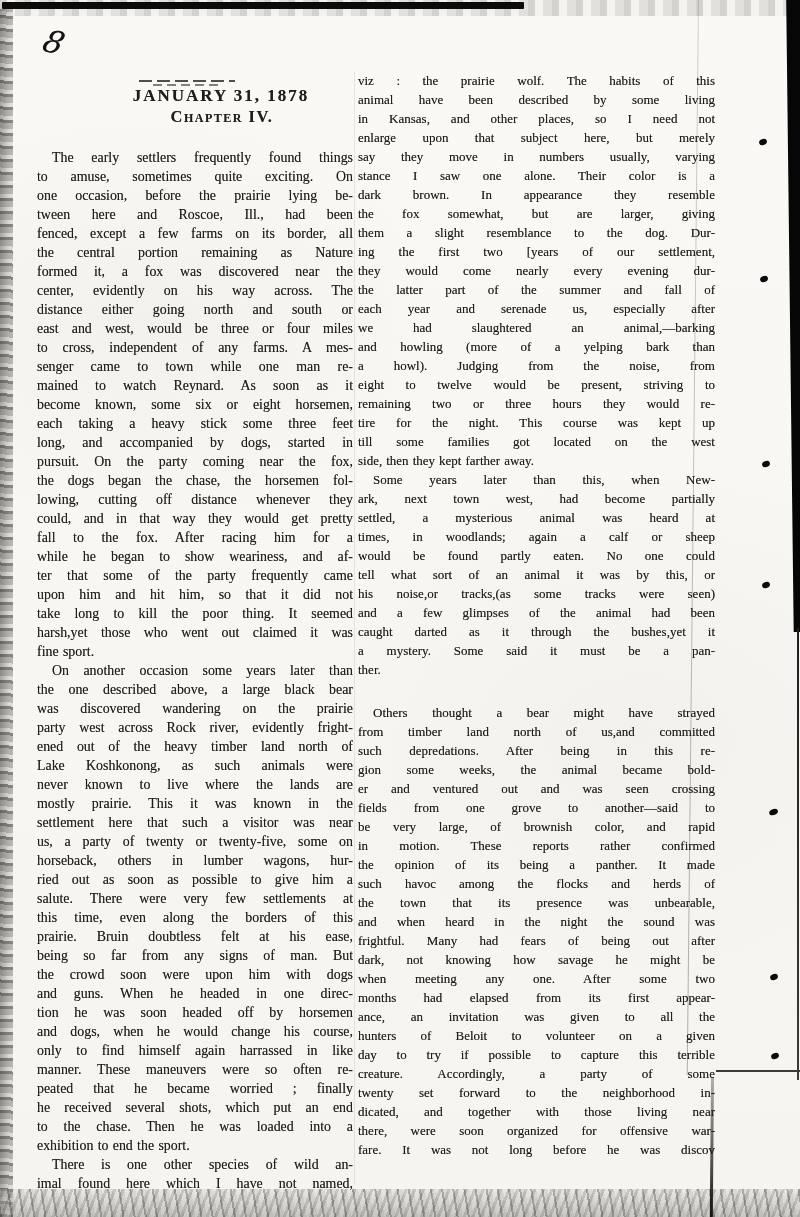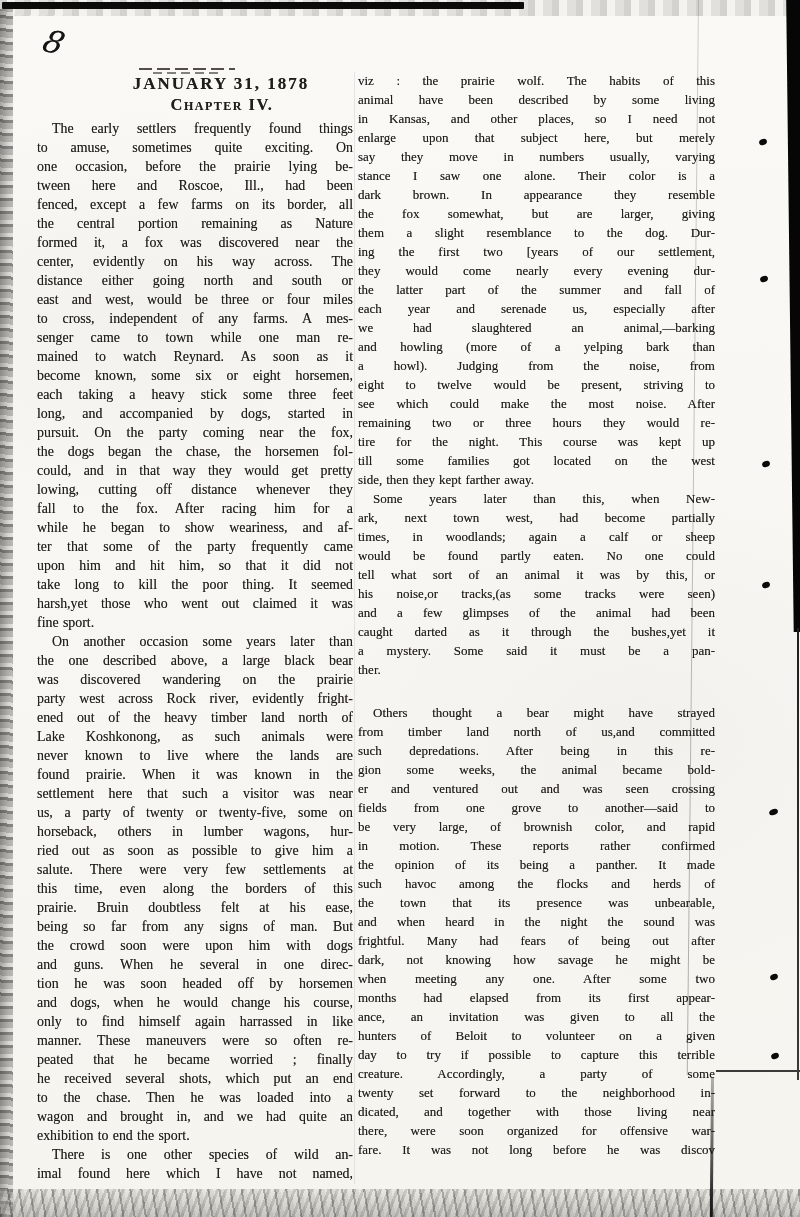--- a/index.html
+++ b/index.html
@@ -78,39 +78,39 @@
   .d7{left:771px;top:1053px;}
   .handwritten-number{
     position:absolute;left:44px;top:24px;
     font-family:"DejaVu Serif",serif;font-style:italic;font-size:31px;
     color:#161513;transform:rotate(13deg) skewX(-6deg);
     text-shadow:0 0 .6px rgba(0,0,0,.6);
   }
   
   .text{color:#201e1b;text-shadow:0 0 .6px rgba(25,23,20,.55);}
   .col{position:absolute;}
-  .col-left{left:37px;top:68px;width:316px;font-size:13.9px;}
+  .col-left{left:37px;top:80px;width:316px;font-size:13.9px;}
   .col-right{left:358px;top:71px;width:357px;font-size:13px;}
   .dash-row{
     height:6px;width:96px;margin-left:102px;
     background-image:
       repeating-linear-gradient(90deg, rgba(52,49,45,.85) 0 13px, rgba(52,49,45,0) 13px 18px),
       repeating-linear-gradient(90deg, rgba(52,49,45,.6) 0 9px, rgba(52,49,45,0) 9px 14px);
     background-size:100% 2px,72% 2px;
     background-position:0 0,14px 4px;
     background-repeat:no-repeat,no-repeat;
   }
   .dateline{
     text-align:center;transform:translateX(26px);
     font-size:17px;font-weight:bold;letter-spacing:2px;height:20px;line-height:20px;
   }
   .chapter{
     text-align:center;transform:translateX(27px);
     font-variant:small-caps;font-size:16.5px;font-weight:bold;letter-spacing:1.5px;
-    height:22px;line-height:22px;margin-bottom:3px;
+    height:22px;line-height:22px;margin-bottom:20px;
   }
   .para{margin:0;}
   .para.gap{margin-top:24px;}
   .para.indent .tl:first-child{text-indent:15px;}
   .tl{
     height:19px;line-height:19px;
     text-align:justify;text-align-last:justify;
     white-space:normal;word-spacing:.06em;
   }
   .tl.end{text-align-last:left;}
@@ -158,57 +158,56 @@
           <div class="tl">distance either going north and south or</div>
           <div class="tl">east and west, would be three or four miles</div>
           <div class="tl">to cross, independent of any farms. A mes-</div>
           <div class="tl">senger came to town while one man re-</div>
           <div class="tl">mained to watch Reynard. As soon as it</div>
           <div class="tl">become known, some six or eight horsemen,</div>
           <div class="tl">each taking a heavy stick some three feet</div>
           <div class="tl">long, and accompanied by dogs, started in</div>
           <div class="tl">pursuit. On the party coming near the fox,</div>
           <div class="tl">the dogs began the chase, the horsemen fol-</div>
+          <div class="tl">lowing, cutting off distance whenever they</div>
           <div class="tl">could, and in that way they would get pretty</div>
-          <div class="tl">lowing, cutting off distance whenever they</div>
           <div class="tl">fall to the fox. After racing him for a</div>
           <div class="tl">while he began to show weariness, and af-</div>
           <div class="tl">ter that some of the party frequently came</div>
           <div class="tl">upon him and hit him, so that it did not</div>
           <div class="tl">take long to kill the poor thing. It seemed</div>
           <div class="tl">harsh,yet those who went out claimed it was</div>
           <div class="tl end">fine sport.</div>
         </div>
         <div class="para indent">
           <div class="tl">On another occasion some years later than</div>
           <div class="tl">the one described above, a large black bear</div>
           <div class="tl">was discovered wandering on the prairie</div>
           <div class="tl">party west across Rock river, evidently fright-</div>
           <div class="tl">ened out of the heavy timber land north of</div>
           <div class="tl">Lake Koshkonong, as such animals were</div>
           <div class="tl">never known to live where the lands are</div>
-          <div class="tl">found prairie. When it was known in the</div>
+          <div class="tl">mostly prairie. This it was known in the</div>
           <div class="tl">settlement here that such a visitor was near</div>
           <div class="tl">us, a party of twenty or twenty-five, some on</div>
           <div class="tl">horseback, others in lumber wagons, hur-</div>
           <div class="tl">ried out as soon as possible to give him a</div>
           <div class="tl">salute. There were very few settlements at</div>
           <div class="tl">this time, even along the borders of this</div>
           <div class="tl">prairie. Bruin doubtless felt at his ease,</div>
           <div class="tl">being so far from any signs of man. But</div>
           <div class="tl">the crowd soon were upon him with dogs</div>
-          <div class="tl">and guns. When he several in one direc-</div>
+          <div class="tl">and guns. When he headed in one direc-</div>
           <div class="tl">tion he was soon headed off by horsemen</div>
           <div class="tl">and dogs, when he would change his course,</div>
           <div class="tl">only to find himself again harrassed in like</div>
           <div class="tl">manner. These maneuvers were so often re-</div>
           <div class="tl">peated that he became worried ; finally</div>
           <div class="tl">he received several shots, which put an end</div>
           <div class="tl">to the chase. Then he was loaded into a</div>
-          <div class="tl">wagon and brought in, and we had quite an</div>
           <div class="tl end">exhibition to end the sport.</div>
         </div>
         <div class="para indent">
           <div class="tl">There is one other species of wild an-</div>
           <div class="tl">imal found here which I have not named,</div>
         </div>
       </div>
   </div>
 
   <div class="col col-right text">
@@ -224,29 +223,29 @@
           <div class="tl">the fox somewhat, but are larger, giving</div>
           <div class="tl">them a slight resemblance to the dog. Dur-</div>
           <div class="tl">ing the first two [years of our settlement,</div>
           <div class="tl">they would come nearly every evening dur-</div>
           <div class="tl">the latter part of the summer and fall of</div>
           <div class="tl">each year and serenade us, especially after</div>
           <div class="tl">we had slaughtered an animal,—barking</div>
           <div class="tl">and howling (more of a yelping bark than</div>
           <div class="tl">a howl). Judging from the noise, from</div>
           <div class="tl">eight to twelve would be present, striving to</div>
-          <div class="tl">see which could make the most noise. After</div>
           <div class="tl">remaining two or three hours they would re-</div>
           <div class="tl">tire for the night. This course was kept up</div>
           <div class="tl">till some families got located on the west</div>
           <div class="tl end">side, then they kept farther away.</div>
         </div>
         <div class="para indent">
           <div class="tl">Some years later than this, when New-</div>
           <div class="tl">ark, next town west, had become partially</div>
+          <div class="tl">settled, a mysterious animal was heard at</div>
           <div class="tl">times, in woodlands; again a calf or sheep</div>
           <div class="tl">would be found partly eaten. No one could</div>
           <div class="tl">tell what sort of an animal it was by this, or</div>
           <div class="tl">his noise,or tracks,(as some tracks were seen)</div>
           <div class="tl">and a few glimpses of the animal had been</div>
           <div class="tl">caught darted as it through the bushes,yet it</div>
           <div class="tl">a mystery. Some said it must be a pan-</div>
           <div class="tl end">ther.</div>
         </div>
         <div class="para indent gap">

